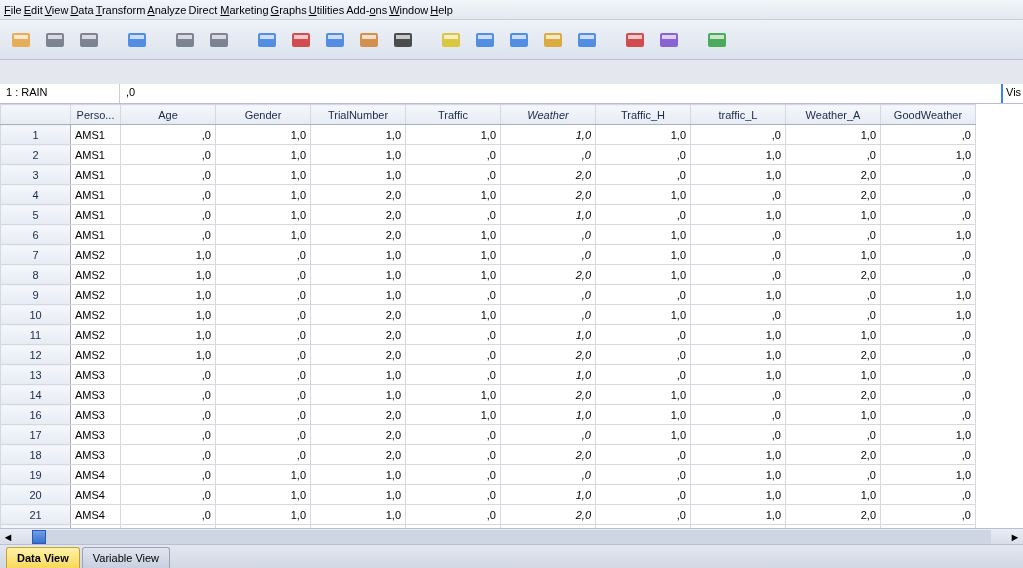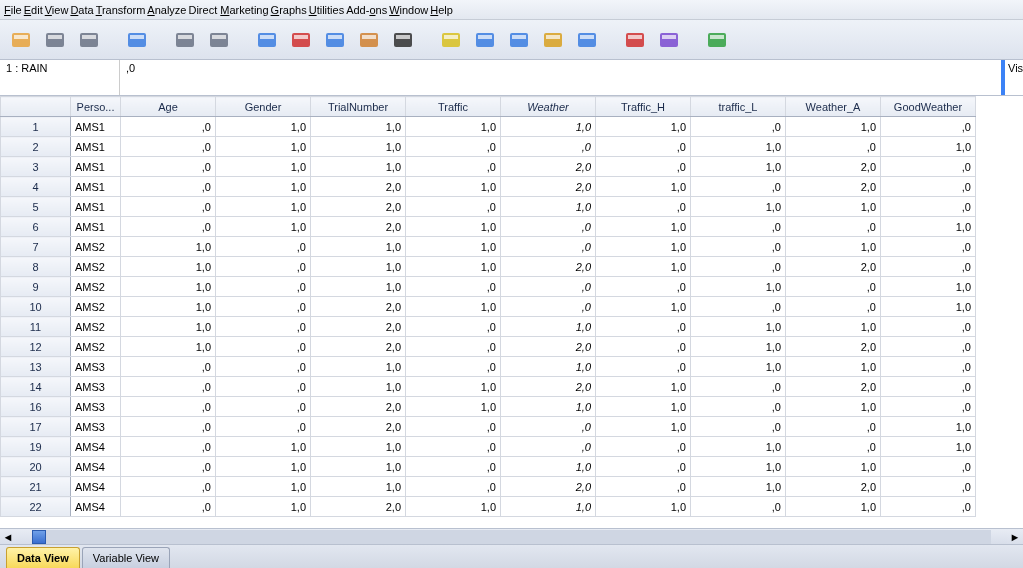--- a/index.html
+++ b/index.html
@@ -39,35 +39,36 @@
   width: 30px; height: 30px;
   display: flex; align-items: center; justify-content: center;
   border-radius: 3px;
 }
 .tsep { width: 10px; }
 
 .infobar {
   display: flex;
   background: #fff;
   border-bottom: 1px solid #b8c0cf;
-  height: 36px;
+  height: 20px;
   font-size: 11px;
+  margin-top: 24px;
 }
 .infobar .cellref {
   width: 120px;
   padding: 2px 6px;
   border-right: 1px solid #ccc;
 }
 .infobar .cellval {
   flex: 1;
   padding: 2px 6px;
 }
 .infobar .vis {
   width: 22px;
-  border-left: 4px solid #3b82f6;
+  border-left: 2px solid #3b82f6;
   padding: 2px 3px;
   text-align: left;
 }
 
 .gridwrap {
   flex: 1;
   overflow: auto;
   background: #fff;
   position: relative;
 }
@@ -565,20 +566,33 @@
           <td class="num c-gen">,0</td>
           <td class="num c-trial">2,0</td>
           <td class="num c-traffic">,0</td>
           <td class="num c-weather">,0</td>
           <td class="num c-th">1,0</td>
           <td class="num c-tl">,0</td>
           <td class="num c-wa">,0</td>
           <td class="num c-gw">1,0</td>
         </tr>
         <tr>
+          <th class="rownum">18</th>
+          <td class="txt c-perso">AMS3</td>
+          <td class="num c-age">,0</td>
+          <td class="num c-gen">,0</td>
+          <td class="num c-trial">2,0</td>
+          <td class="num c-traffic">,0</td>
+          <td class="num c-weather">2,0</td>
+          <td class="num c-th">,0</td>
+          <td class="num c-tl">1,0</td>
+          <td class="num c-wa">2,0</td>
+          <td class="num c-gw">,0</td>
+        </tr>
+        <tr>
           <th class="rownum">19</th>
           <td class="txt c-perso">AMS4</td>
           <td class="num c-age">,0</td>
           <td class="num c-gen">1,0</td>
           <td class="num c-trial">1,0</td>
           <td class="num c-traffic">,0</td>
           <td class="num c-weather">,0</td>
           <td class="num c-th">,0</td>
           <td class="num c-tl">1,0</td>
           <td class="num c-wa">,0</td>

